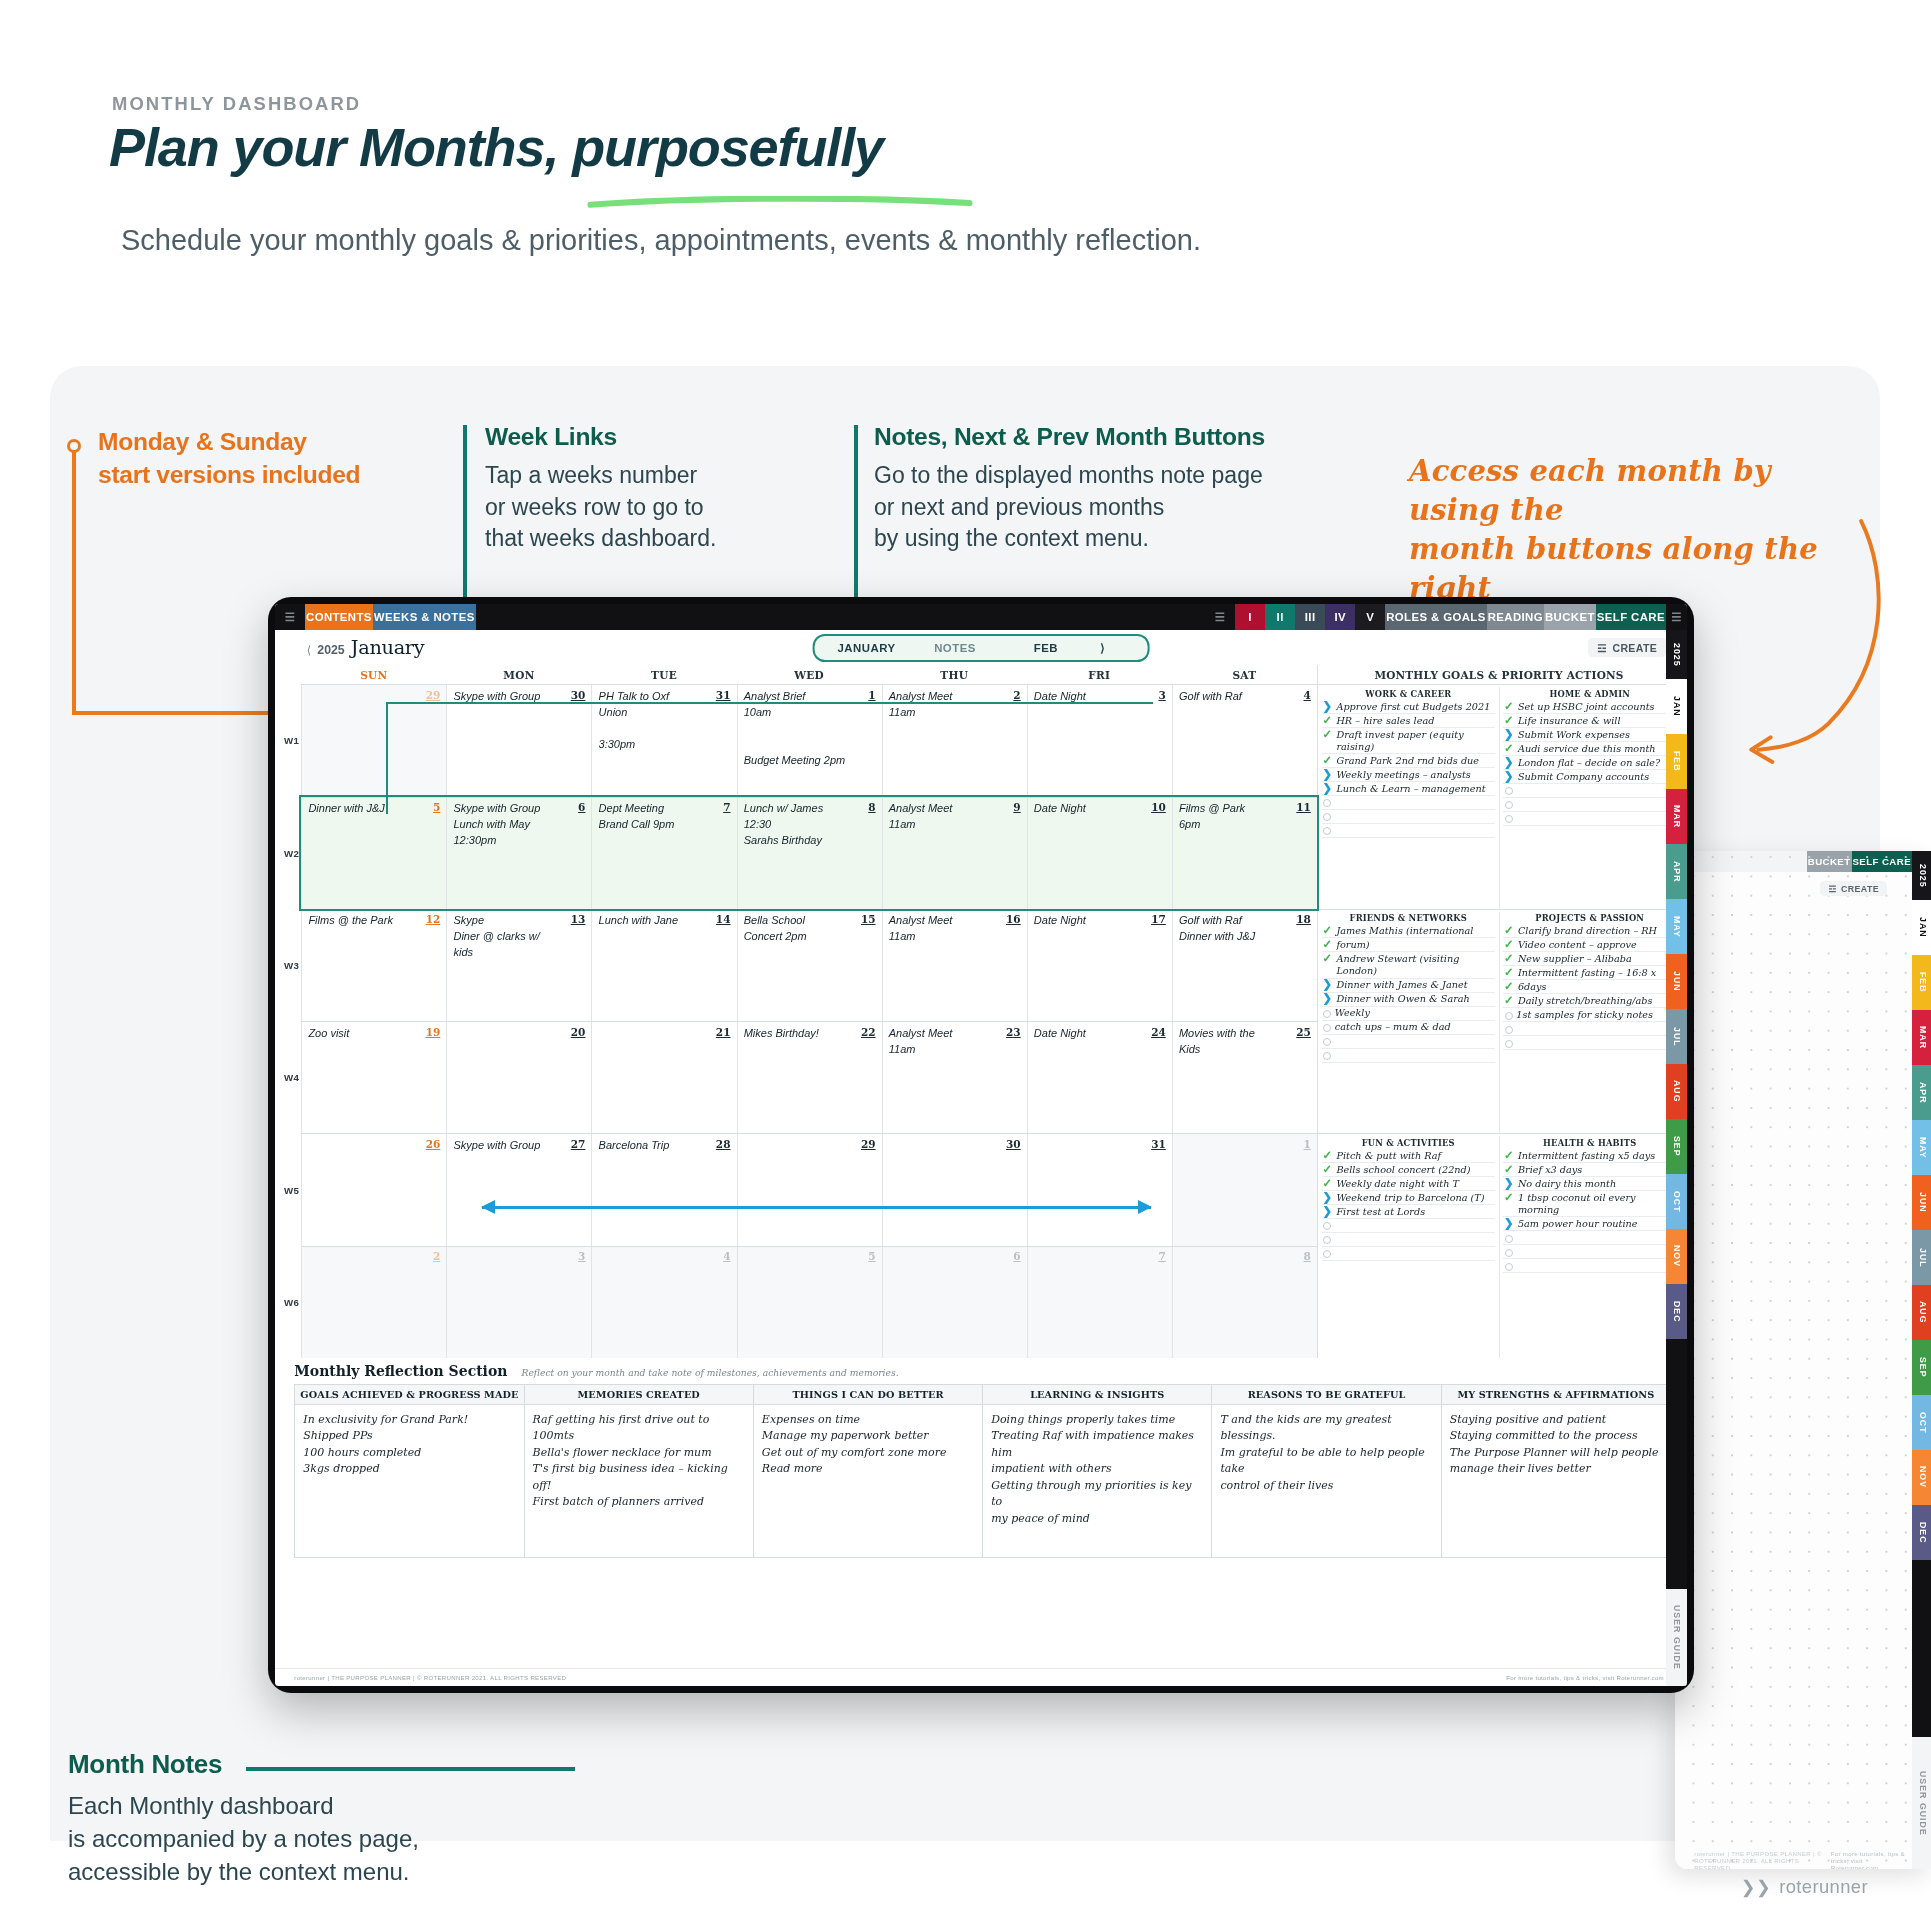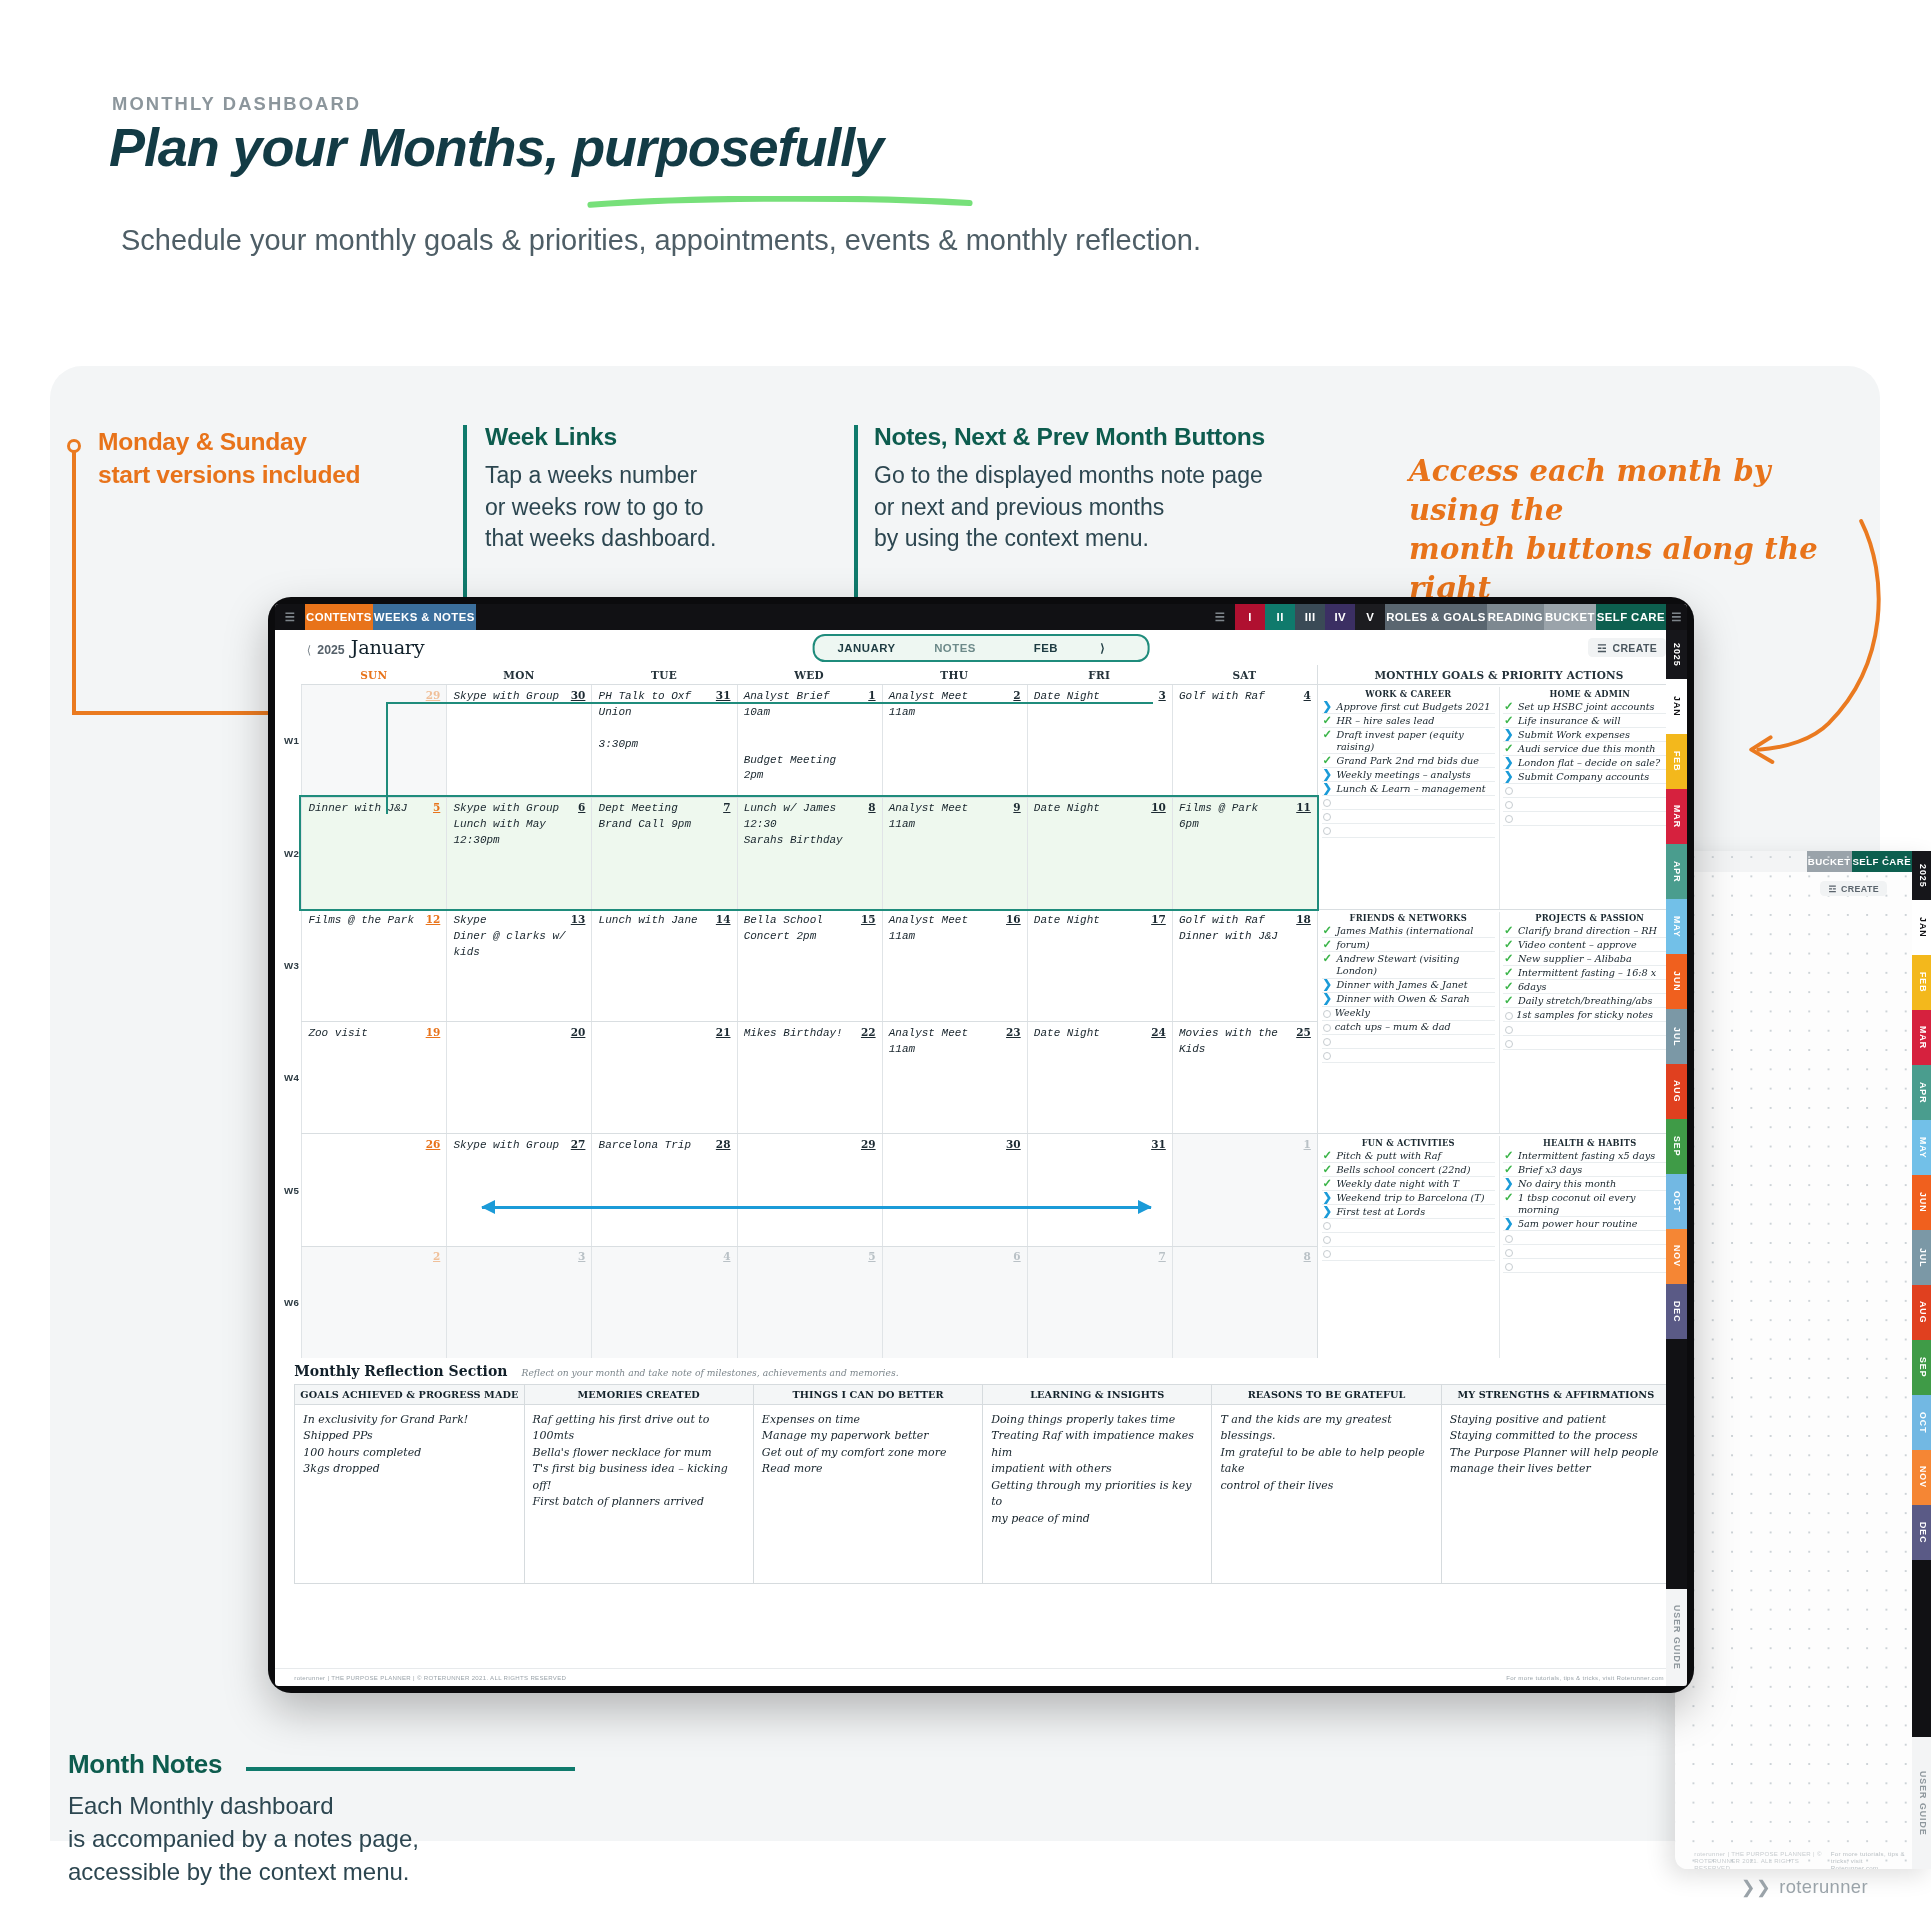--- a/index.html
+++ b/index.html
@@ -176,21 +176,21 @@
     position: absolute; right: 6.1px; top: 3.5px;
     font-size: 10.5px; font-weight: 700; color: #1c2a32;
     font-family: "DejaVu Serif", serif;
     text-decoration: underline;
   }
   .cell.muted { background: #f7f8f9; }
   .cell.muted .dnum { color: #b9c1c6; }
   .cell.sun .dnum { color: #e8731a; }
   .cell.sun.muted .dnum { color: #f0c09a; }
   .evt {
-    font-family: Liberation Mono, monospace; font-style: italic;
+    font-family: Liberation Sans, sans-serif; font-style: italic;
     font-size: 11px; line-height: 1.45; color: #16232b;
     padding-right: 17.6px; white-space: pre-line;
   }
   .wkrow.hi { background: #eef8ee; outline: 2.6px solid #1f8c7c; z-index: 3; }
   .wkrow.hi .cell:first-child { background: #e8f4e9; }
   .wkrow.hi .cell { background: transparent; }
 
   
   .w1-bracket {
     position: absolute; border-left: 2.6px solid #1f8c7c; border-top: 2.6px solid #1f8c7c;
@@ -247,21 +247,21 @@
   .reflect { padding: 5.3px 16px 0 19.3px; }
   .reflect-hdr { display: flex; align-items: baseline; gap: 14px; padding-bottom: 4.4px; }
   .reflect-hdr h4 {
     font-family: "DejaVu Serif", serif; font-size: 14px; font-weight: 700;
     color: #12202a;
   }
   .reflect-hdr small {
     font-family: "DejaVu Serif", serif; font-style: italic;
     font-size: 9.2px; color: #7c868c;
   }
-  .rtable { display: flex; border: 0.9px solid #d6dbde; height: 200px; }
+  .rtable { display: flex; border: 0.9px solid #d6dbde; height: 174px; }
   .rcol { flex: 1; border-left: 0.9px solid #d6dbde; display: flex; flex-direction: column; }
   .rcol:first-child { border-left: none; }
   .rcol-head {
     background: #f4f6f7; border-bottom: 0.9px solid #d6dbde;
     text-align: center; font-family: "DejaVu Serif", serif;
     font-size: 9.7px; font-weight: 700; color: #13222b; padding: 4.4px 1.8px;
     letter-spacing: 0.1px;
   }
   .rcol-body {
     flex: 1; padding: 6.1px 8px;

